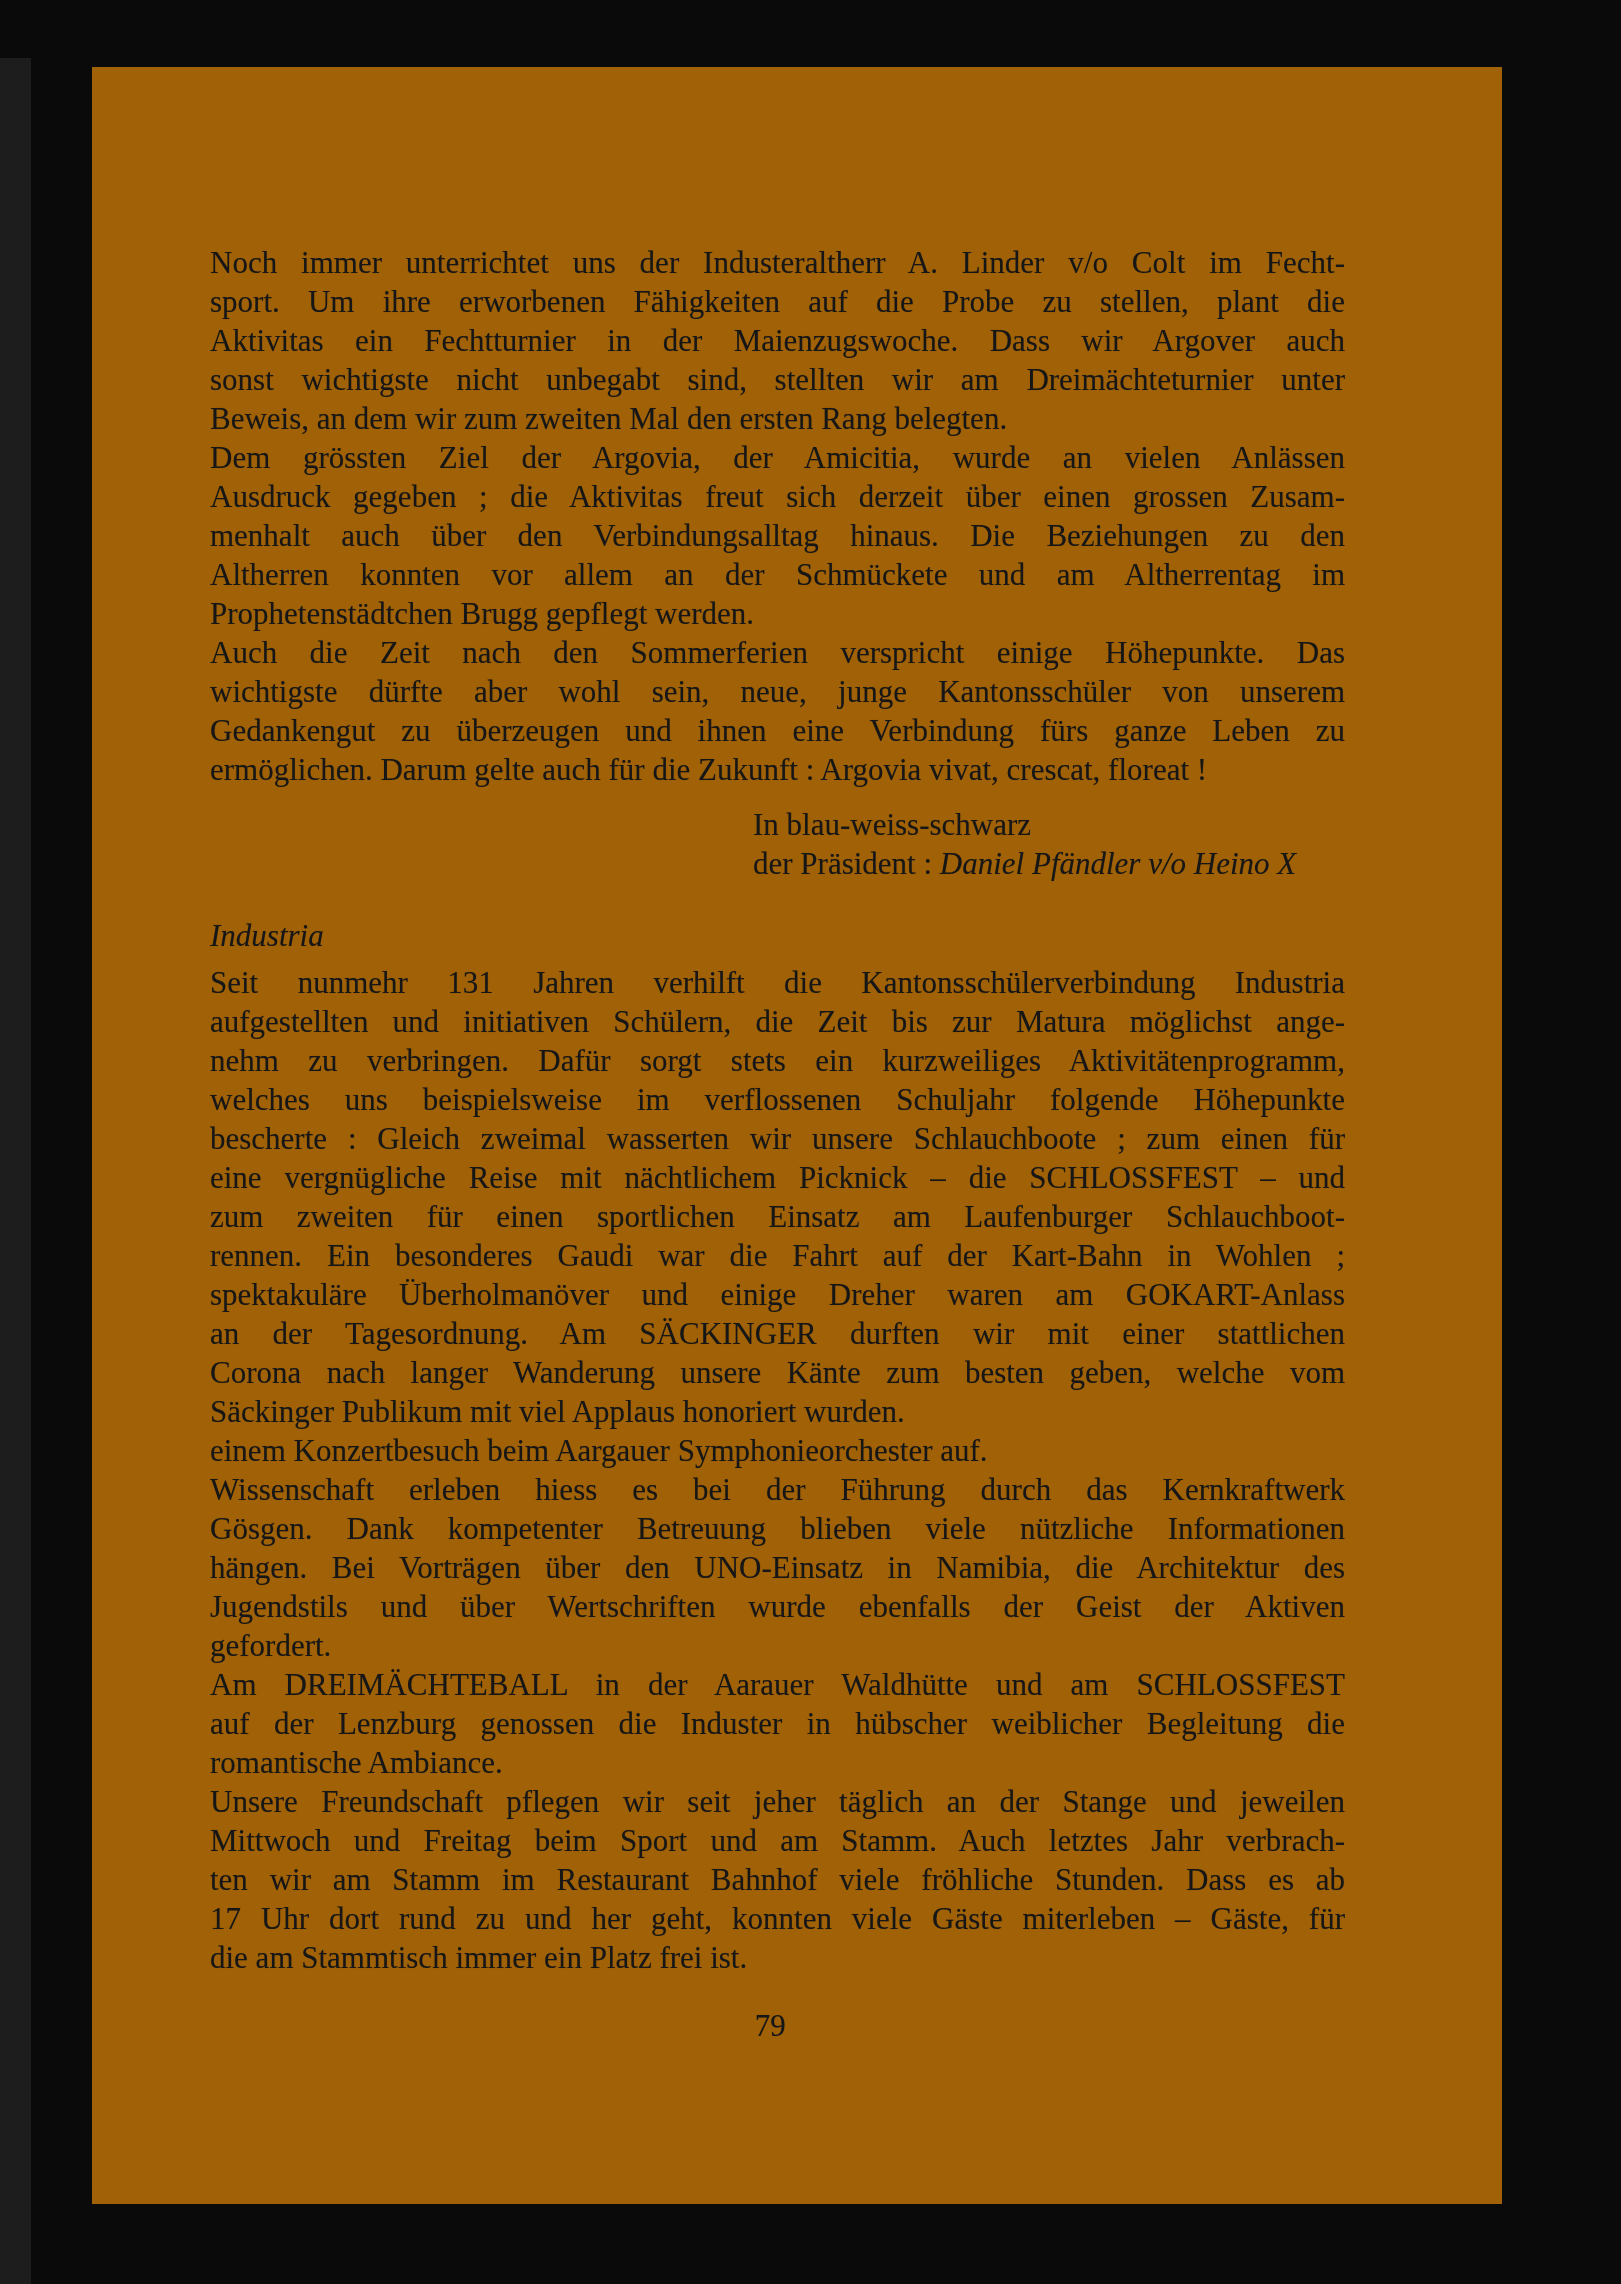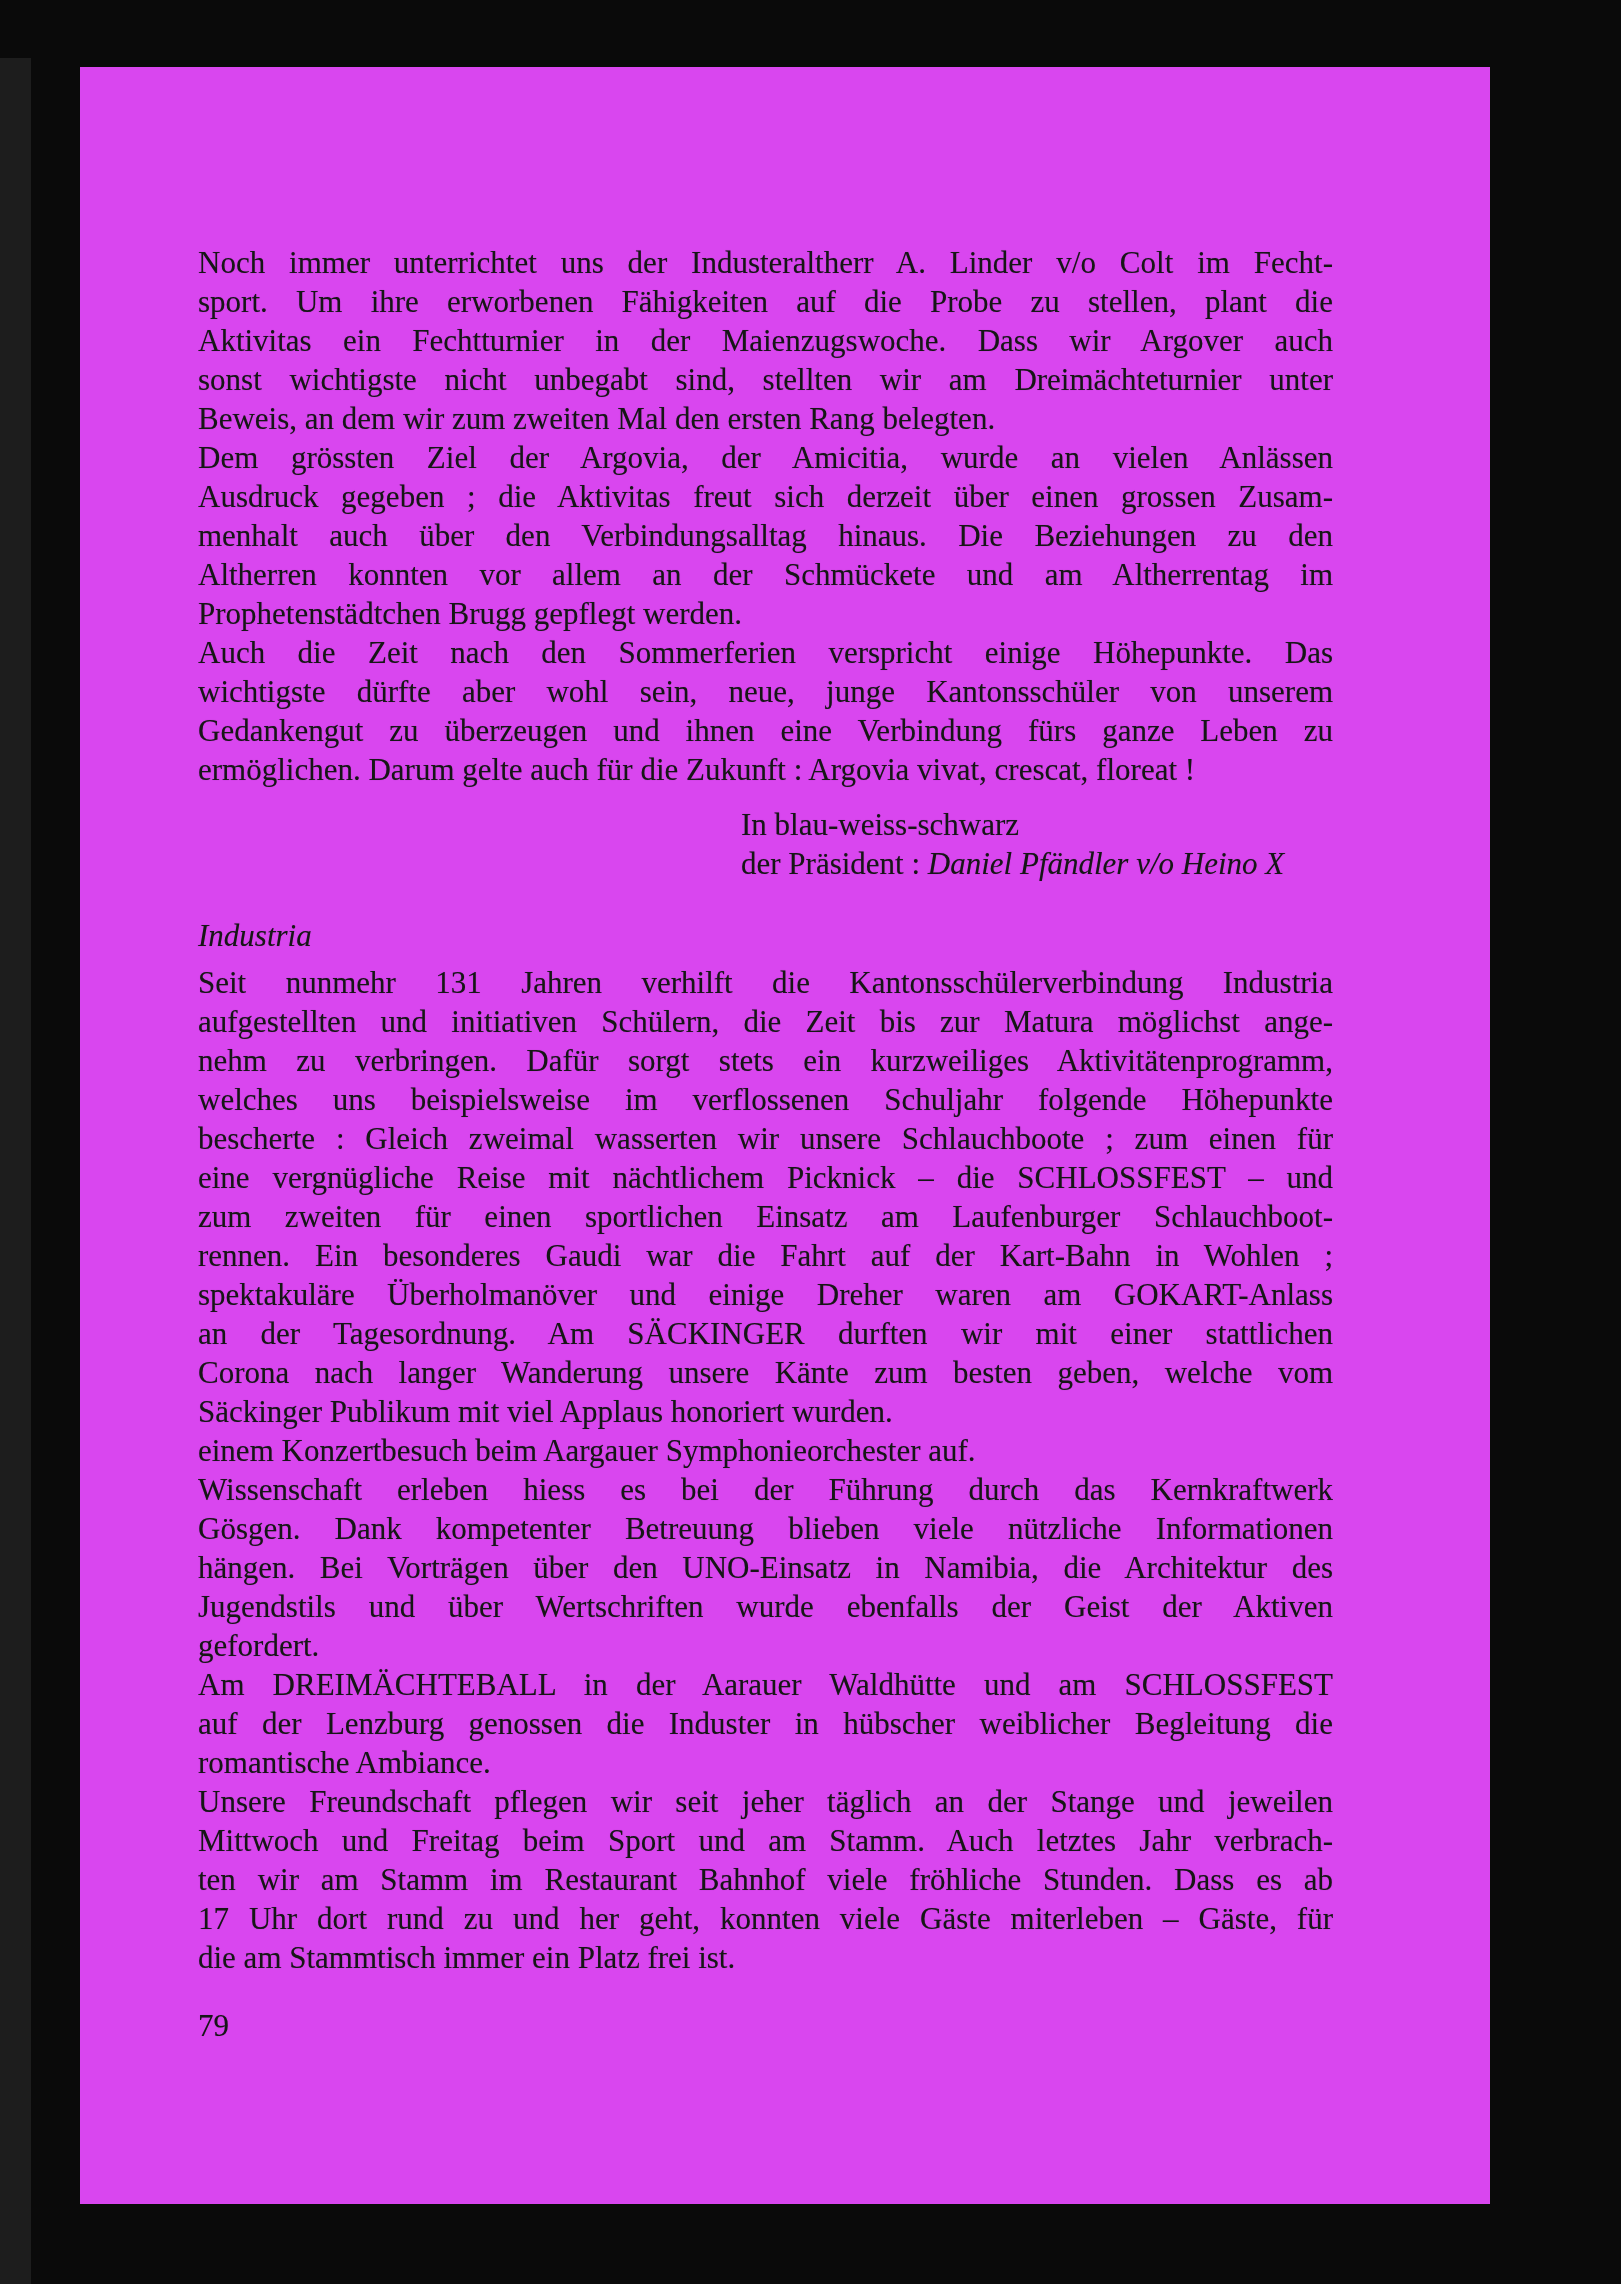--- a/index.html
+++ b/index.html
@@ -17,25 +17,25 @@
   .edge-strip {
     position: absolute;
     left: 0;
     top: 58px;
     width: 31px;
     height: 2226px;
     background: #1d1d1d;
   }
   .paper {
     position: absolute;
-    left: 80px;
+    left: 92px;
     top: 67px;
     width: 1410px;
     height: 2137px;
-    background: #d946ef;
+    background: #a16207;
   }
   .body-col {
     position: absolute;
     left: 118px;
     top: 176px;
     width: 1135px;
     color: #161616;
     font-size: 31px;
     line-height: 39px;
     text-shadow: 0 0 0.8px rgba(20,20,20,0.35);
@@ -59,21 +59,21 @@
   }
   .heading {
     height: 39px;
     margin-top: 33px;
     margin-bottom: 8px;
     font-style: italic;
   }
   .italic { font-style: italic; }
   .page-number {
     margin-top: 29px;
-    text-align: left;
+    text-align: center;
     padding-right: 14.6px;
   }
 </style>
 </head>
 <body>
 
 <div class="edge-strip"></div>
 
 <div class="paper">
   <div class="body-col">

